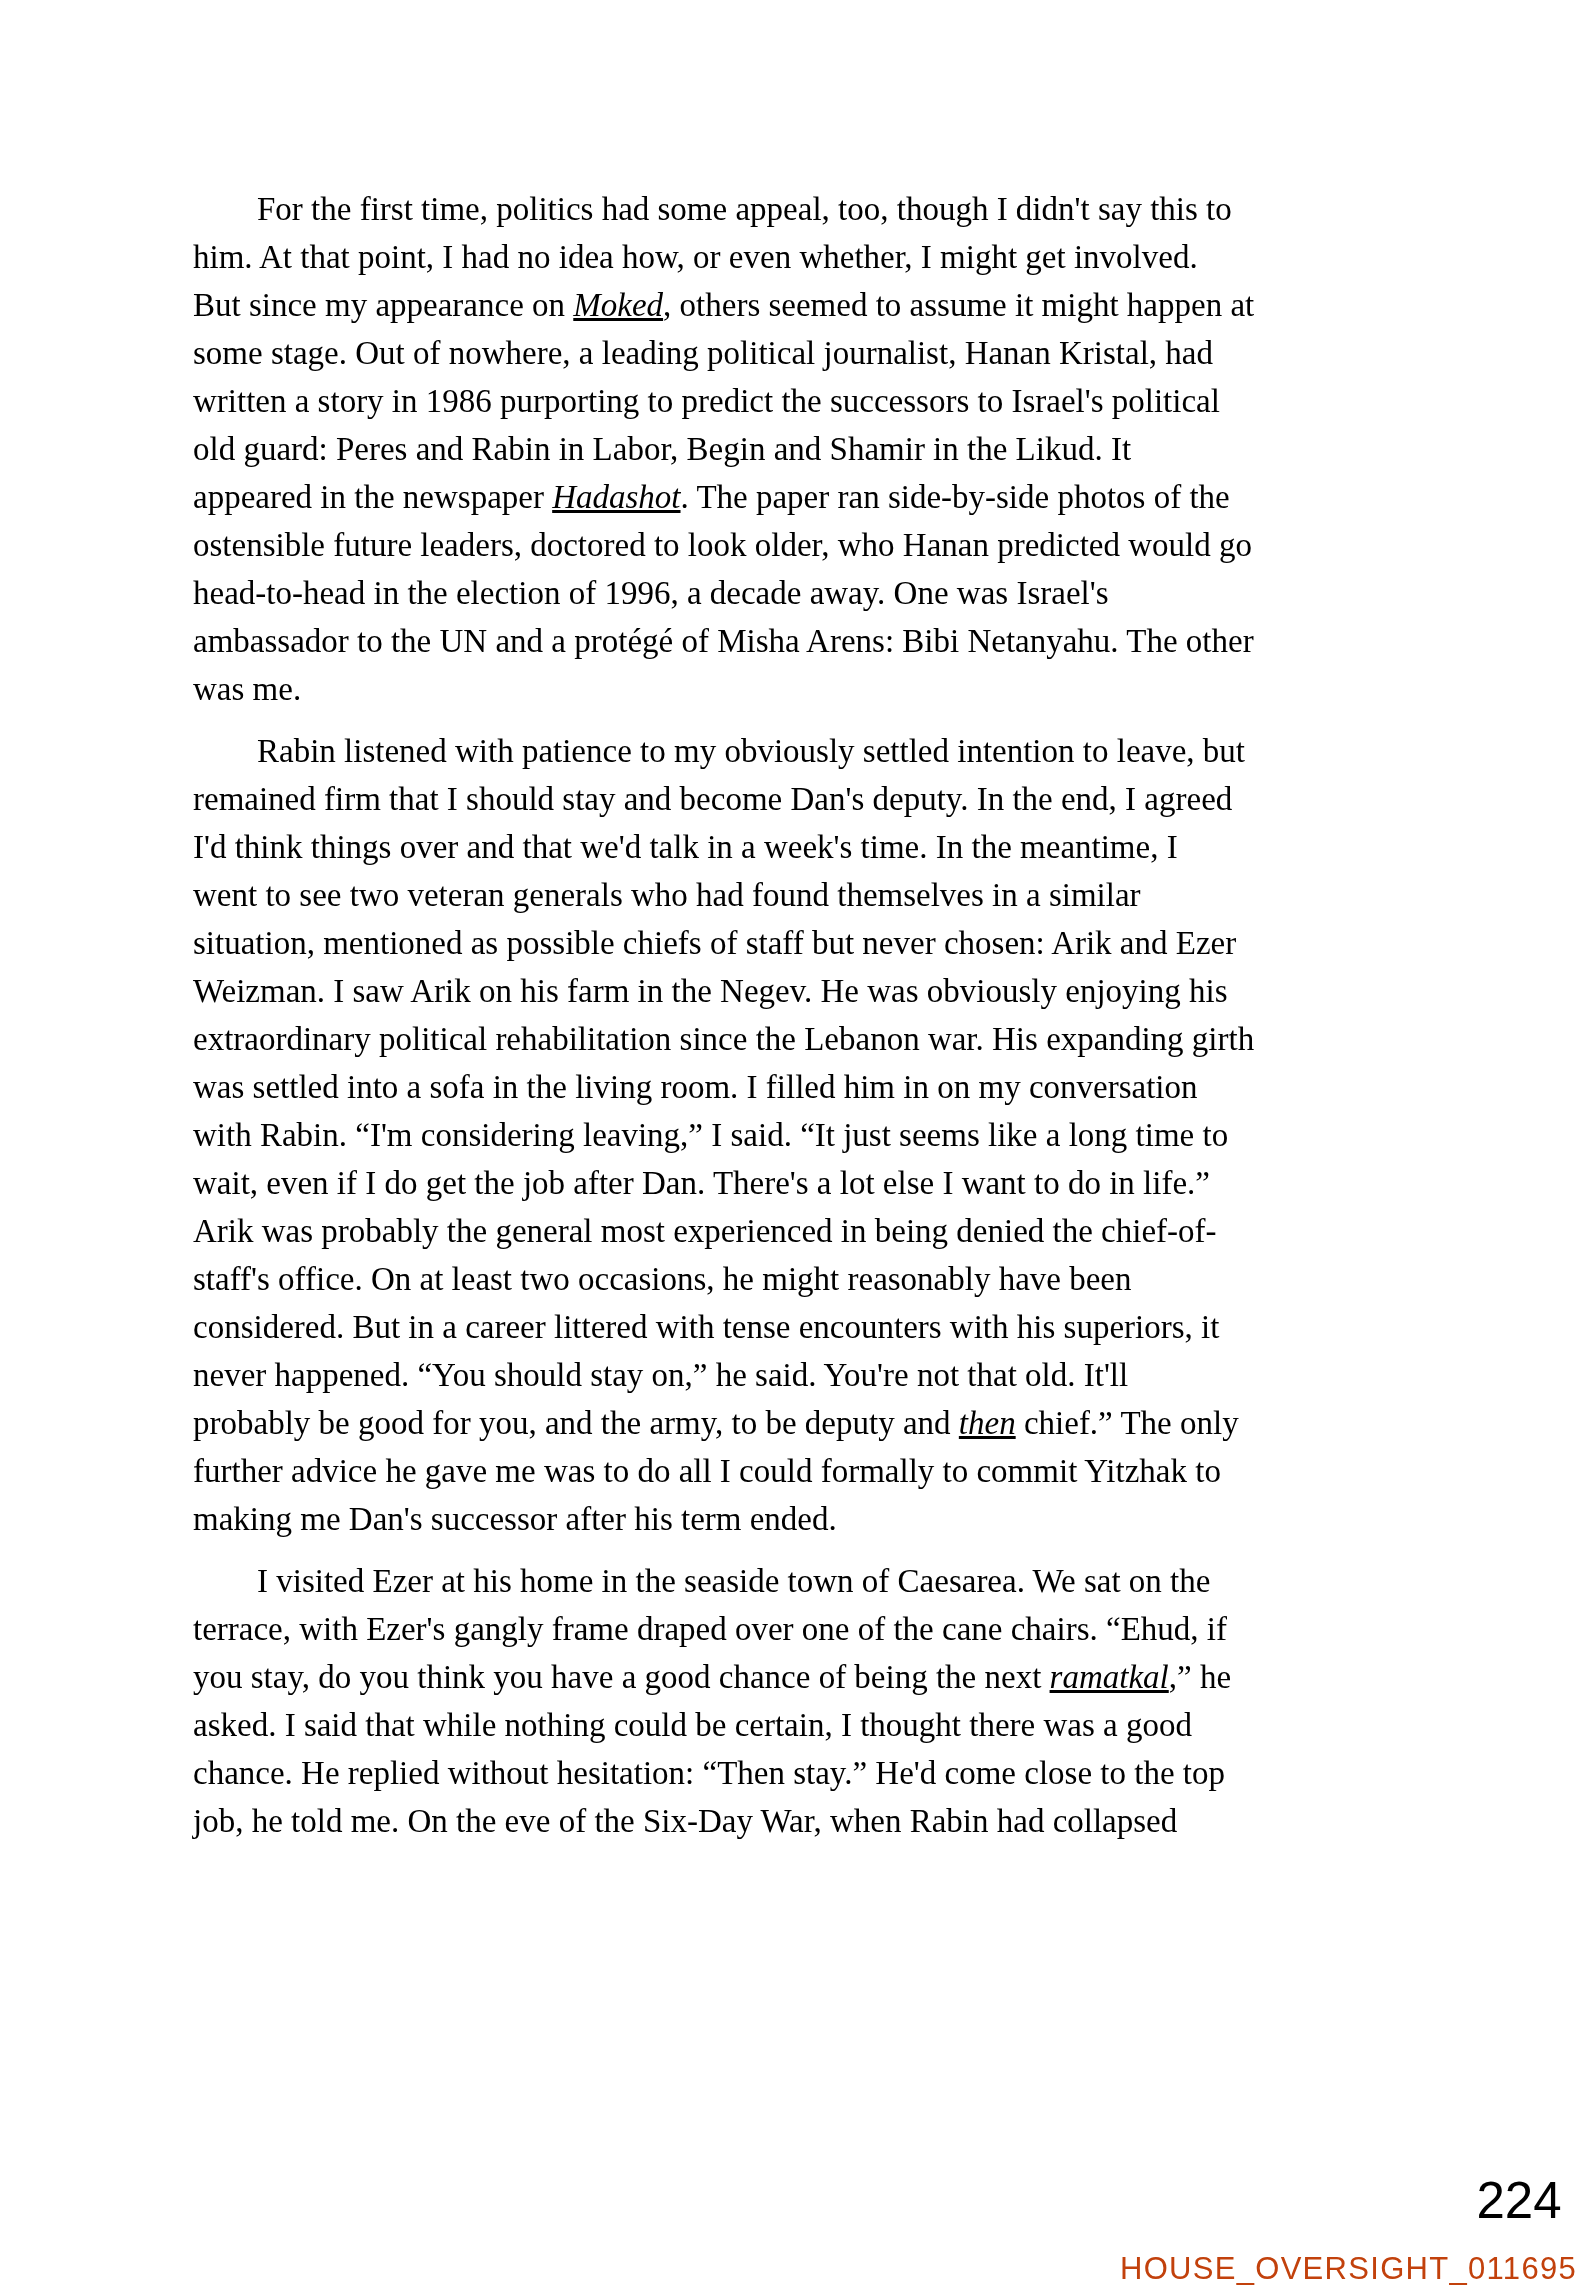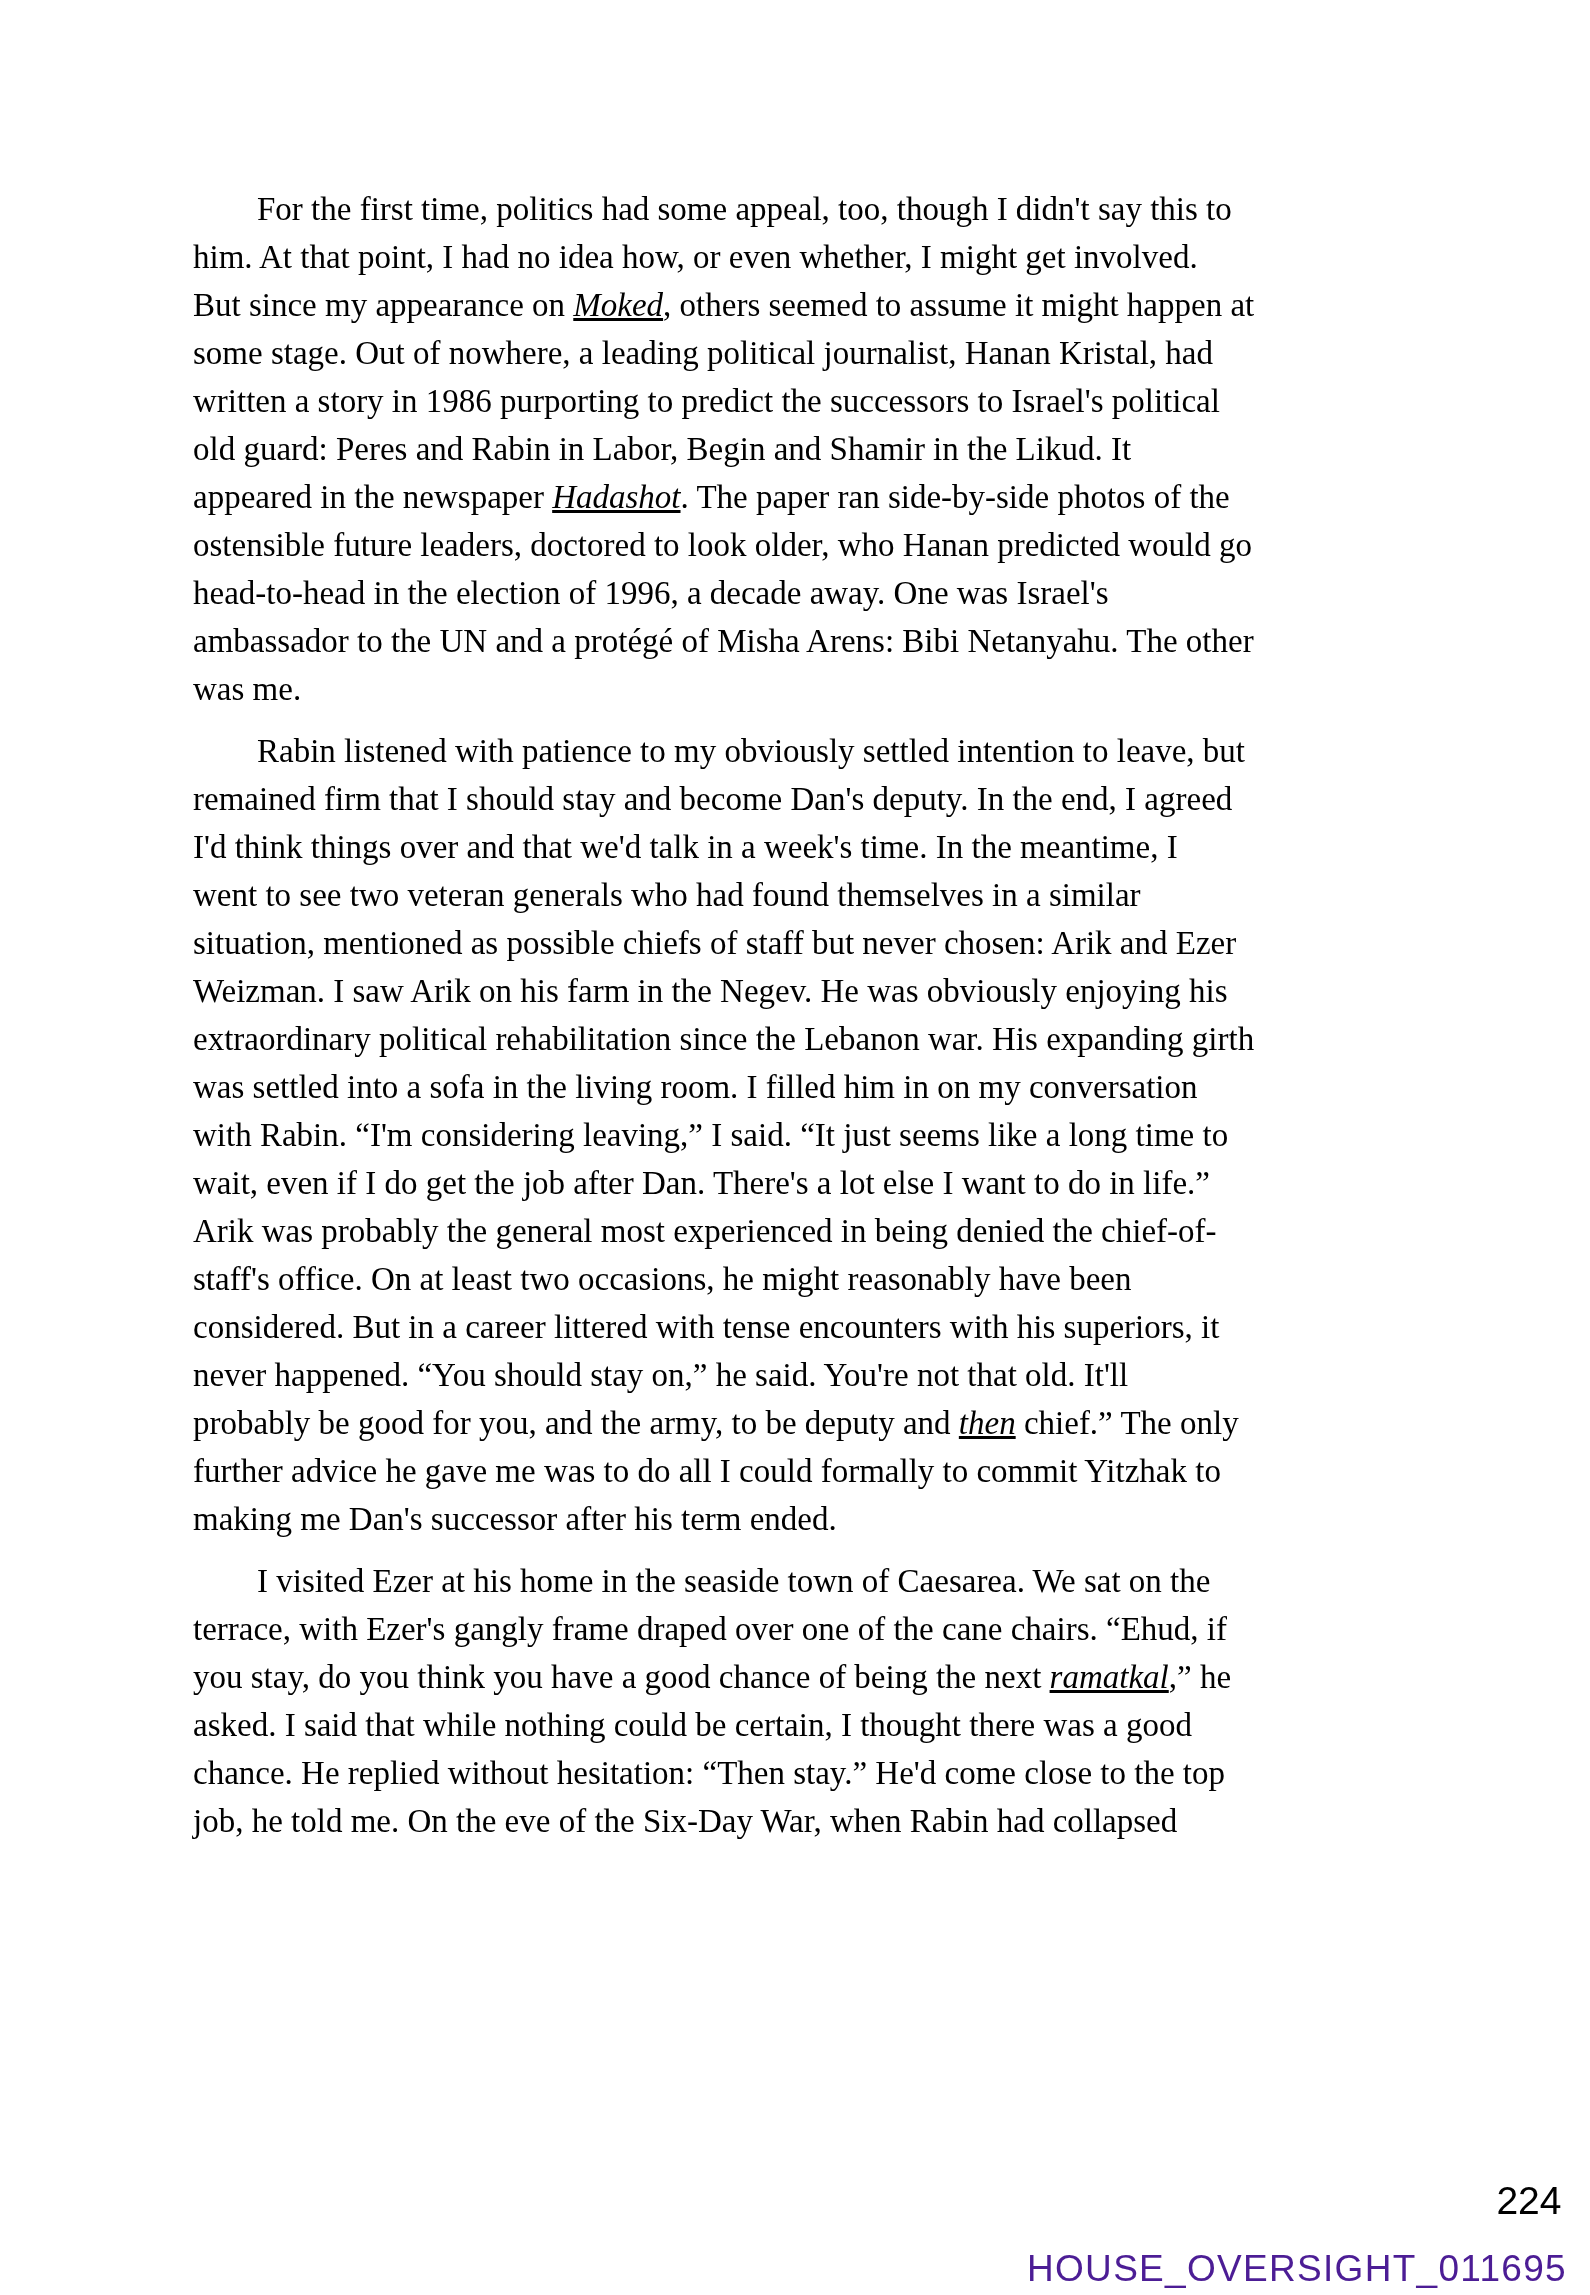--- a/index.html
+++ b/index.html
@@ -38,33 +38,33 @@
   }
   .para i {
     font-style: italic;
     text-decoration: underline;
   }
   .page-number {
     position: absolute;
     top: 2181px;
     right: 29.5px;
     font-family: "Liberation Sans", "DejaVu Sans", sans-serif;
-    font-size: 39px;
+    font-size: 51px;
     line-height: 39px;
     color: #000000;
   }
   .bates-stamp {
     position: absolute;
     top: 2252px;
-    right: 24px;
+    right: 14px;
     font-family: "Liberation Sans", "DejaVu Sans", sans-serif;
-    font-size: 37px;
+    font-size: 31px;
     line-height: 33px;
     letter-spacing: 1.3px;
-    color: #4c1d95;
+    color: #c2410c;
   }
 </style>
 </head>
 <body>
 
 <div class="page">
   <div class="text-block" id="text-block">
       <p class="para indent">For the first time, politics had some appeal, too, though I didn't say this to<br>him. At that point, I had no idea how, or even whether, I might get involved.<br>But since my appearance on <i>Moked</i>, others seemed to assume it might happen at<br>some stage. Out of nowhere, a leading political journalist, Hanan Kristal, had<br>written a story in 1986 purporting to predict the successors to Israel's political<br>old guard: Peres and Rabin in Labor, Begin and Shamir in the Likud. It<br>appeared in the newspaper <i>Hadashot</i>. The paper ran side-by-side photos of the<br>ostensible future leaders, doctored to look older, who Hanan predicted would go<br>head-to-head in the election of 1996, a decade away. One was Israel's<br>ambassador to the UN and a protégé of Misha Arens: Bibi Netanyahu. The other<br>was me.</p>
       <p class="para indent">Rabin listened with patience to my obviously settled intention to leave, but<br>remained firm that I should stay and become Dan's deputy. In the end, I agreed<br>I'd think things over and that we'd talk in a week's time. In the meantime, I<br>went to see two veteran generals who had found themselves in a similar<br>situation, mentioned as possible chiefs of staff but never chosen: Arik and Ezer<br>Weizman. I saw Arik on his farm in the Negev. He was obviously enjoying his<br>extraordinary political rehabilitation since the Lebanon war. His expanding girth<br>was settled into a sofa in the living room. I filled him in on my conversation<br>with Rabin. “I'm considering leaving,” I said. “It just seems like a long time to<br>wait, even if I do get the job after Dan. There's a lot else I want to do in life.”<br>Arik was probably the general most experienced in being denied the chief-of-<br>staff's office. On at least two occasions, he might reasonably have been<br>considered. But in a career littered with tense encounters with his superiors, it<br>never happened. “You should stay on,” he said. You're not that old. It'll<br>probably be good for you, and the army, to be deputy and <i>then</i> chief.” The only<br>further advice he gave me was to do all I could formally to commit Yitzhak to<br>making me Dan's successor after his term ended.</p>
       <p class="para indent">I visited Ezer at his home in the seaside town of Caesarea. We sat on the<br>terrace, with Ezer's gangly frame draped over one of the cane chairs. “Ehud, if<br>you stay, do you think you have a good chance of being the next <i>ramatkal</i>,” he<br>asked. I said that while nothing could be certain, I thought there was a good<br>chance. He replied without hesitation: “Then stay.” He'd come close to the top<br>job, he told me. On the eve of the Six-Day War, when Rabin had collapsed</p>

